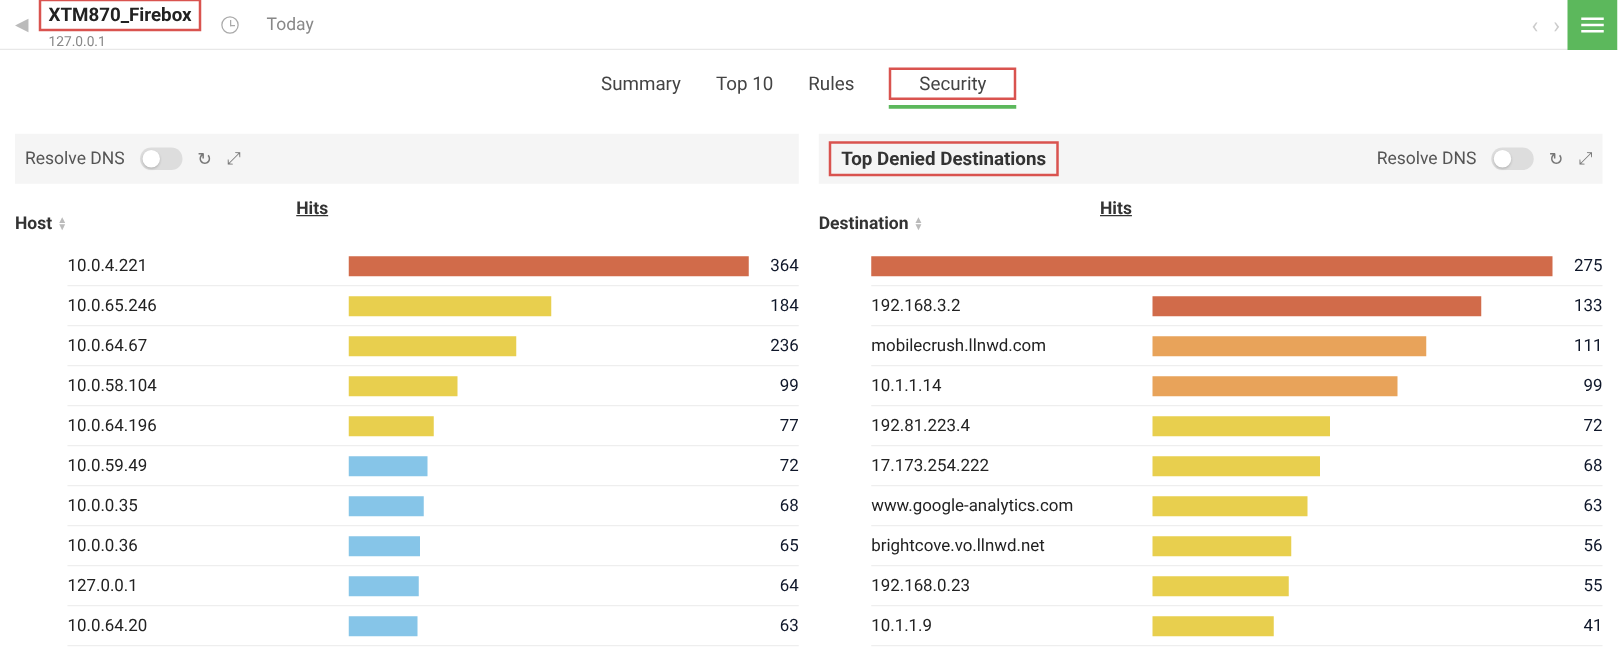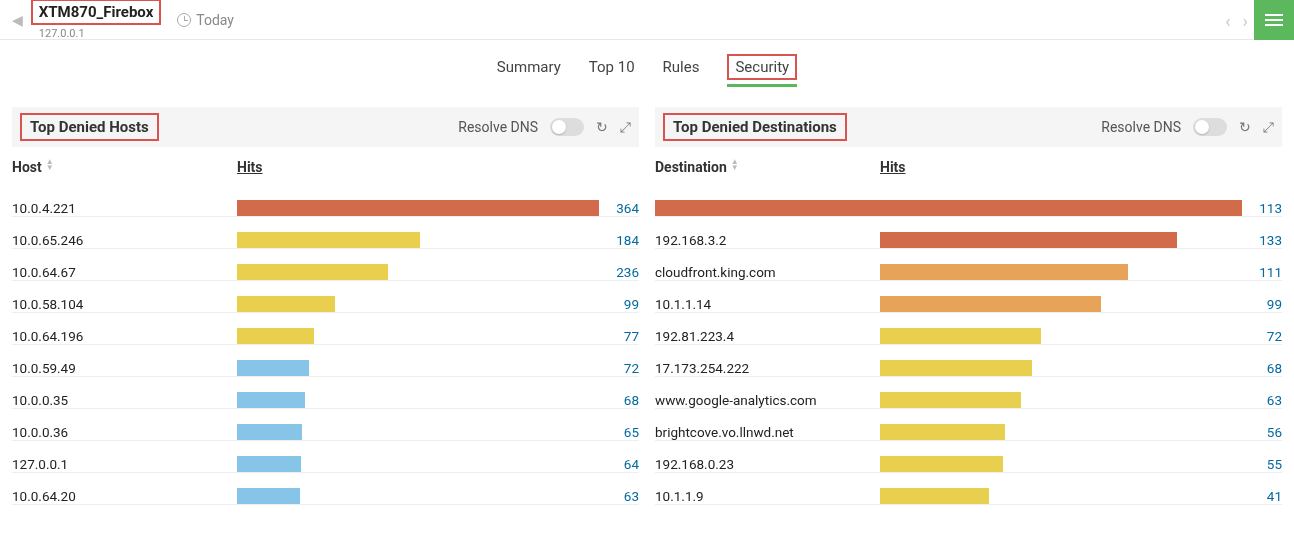--- a/index.html
+++ b/index.html
@@ -3,57 +3,57 @@
 <meta charset="utf-8">
 <style>
   * { box-sizing: border-box; margin: 0; padding: 0; }
   body { font-family: -apple-system, "Segoe UI", Roboto, Arial, sans-serif; font-size: 14px; color: #333; background: #fff; width: 1294px; }
   .topbar { display: flex; align-items: center; height: 40px; border-bottom: 1px solid #e8e8e8; position: relative; padding: 0 8px; }
   .back-arrow { color: #bbb; font-size: 14px; padding: 0 4px; cursor: pointer; }
   .title-ctr { display: flex; flex-direction: column; margin-left: 4px; }
   .title-box { border: 2px solid #d9534f; padding: 2px 6px; display: inline-block; }
   .title-text { font-weight: 700; font-size: 15px; color: #222; }
   .title-ip { font-size: 11px; color: #888; margin-left: 8px; margin-top: 2px; }
-  .today-ctr { display: flex; align-items: center; margin-left: 16px; color: #888; gap: 5px; cursor: pointer; }
+  .today-ctr { display: flex; align-items: center; margin-left: 16px; color: #888; gap: 22px; cursor: pointer; }
   .clock-icon { width: 14px; height: 14px; border: 1.5px solid #aaa; border-radius: 50%; position: relative; }
   .clock-icon::after { content:""; position:absolute; top:2px; left:50%; width:1px; height:5px; background:#aaa; transform-origin: bottom; }
   .clock-icon::before { content:""; position:absolute; top:6px; left:50%; width:4px; height:1px; background:#aaa; }
   .top-right { position: absolute; right: 0; top: 0; height: 40px; display: flex; align-items: center; }
   .chev { color:#ccc; font-size: 18px; padding: 0 6px; cursor:pointer; }
   .menu-btn { width: 40px; height: 40px; background: #5cb85c; display: flex; align-items: center; justify-content: center; cursor:pointer; }
   .menu-btn span { width: 18px; height: 2px; background: #fff; position: relative; display:block; }
   .menu-btn span::before, .menu-btn span::after { content:""; position:absolute; left:0; right:0; height:2px; background:#fff; }
   .menu-btn span::before { top:-5px; } .menu-btn span::after { top:5px; }
 
   .tabs { display:flex; justify-content:center; gap: 28px; padding: 18px 0 10px; font-size: 15px; color:#444; }
   .tab { cursor:pointer; padding-bottom: 8px; }
   .tab.active { border-bottom: 3px solid #5cb85c; }
-  .tab-box { border: 2px solid #d9534f; padding: 2px 6px; }
+  .tab-box { border: 2px solid #d9534f; padding: 2px 22px; }
 
   .panels { display:flex; gap: 16px; padding: 10px 12px; }
   .panel { flex:1; }
   .panel-header { background: #f5f5f5; height: 40px; display:flex; align-items:center; justify-content: space-between; padding: 0 8px; }
   .panel-title-box { border: 2px solid #d9534f; padding: 3px 8px; }
   .panel-title { font-weight:700; font-size:15px; }
   .panel-controls { display:flex; align-items:center; gap: 12px; color:#555; font-size: 14px; }
   .toggle { width: 34px; height: 18px; background: #ddd; border-radius: 9px; position:relative; cursor:pointer;}
   .toggle::after { content:""; position:absolute; width:14px; height:14px; background:#fff; border-radius:50%; top:2px; left:2px; box-shadow: 0 1px 2px rgba(0,0,0,.2);}
   .icon-refresh, .icon-expand { cursor:pointer; color:#777; font-size: 14px; }
 
   .cols-header { display:flex; padding: 12px 0 10px; font-weight:700; font-size:14px; }
-  .col-name { width: 225px; display:flex; align-items:flex-start; gap:4px; }
+  .col-name { width: 225px; display:flex; align-items:center; gap:4px;margin-top:12px; }
   .sort-carets { display:inline-flex; flex-direction:column; line-height:6px; font-size:8px; color:#bbb;}
   .col-bar { flex:1;text-decoration:underline; }
 
   .rows {}
-  .row { display:flex; align-items:flex-end; height: 32px; border-bottom: 1px solid #eee; }
+  .row { display:flex; align-items:center; height: 32px; border-bottom: 1px solid #eee; margin-left: 42px; }
   .row .name { width: 225px; font-size: 13.5px; color:#222; overflow:hidden; text-overflow:ellipsis; white-space:nowrap; }
   .row .bar-ctr { flex:1; position:relative; height:16px; }
   .row .bar { position:absolute; left:0; top:0; height:16px; }
-  .row .val { width: 40px; text-align:right; font-size:13.5px; color:#0369a1; padding-left:6px;}
+  .row .val { width: 40px; text-align:right; font-size:13.5px; color:#0f172a; padding-left:6px;}
 </style>
 </head>
 <body>
 
 <div class="topbar">
   <span class="back-arrow">◀</span>
   <div class="title-ctr">
     <span class="title-box">
       <span class="title-text">XTM870_Firebox</span>
     </span>
@@ -80,23 +80,20 @@
     <span class="tab-box">
       <span>Security</span>
     </span>
   </div>
 </div>
 
 <div class="panels">
 
   <div class="panel">
     <div class="panel-header">
-      <span class="panel-title-box">
-        <span class="panel-title">Top Denied Hosts</span>
-      </span>
       <div class="panel-controls">
         <span>Resolve DNS</span>
         <span class="toggle"></span>
         <span class="icon-refresh">↻</span>
         <span class="icon-expand">⤢</span>
       </div>
     </div>
     <div class="cols-header">
       <div class="col-name">
         <span>Host</span>
@@ -201,31 +198,31 @@
             <span>▼</span>
           </span>
       </div>
       <div class="col-bar">Hits</div>
     </div>
     <div class="rows" id="rows-dests">
         <div class="row">
           <div class="bar-ctr">
             <div class="bar" style="width: 100%; background: rgb(209, 107, 74);"></div>
           </div>
-          <div class="val">113</div>
+          <div class="val">275</div>
         </div>
         <div class="row">
           <div class="name">192.168.3.2</div>
           <div class="bar-ctr">
             <div class="bar" style="width: 82.0988%; background: rgb(209, 107, 74);"></div>
           </div>
           <div class="val">133</div>
         </div>
         <div class="row">
-          <div class="name">cloudfront.king.com</div>
+          <div class="name">mobilecrush.llnwd.com</div>
           <div class="bar-ctr">
             <div class="bar" style="width: 68.5185%; background: rgb(232, 163, 90);"></div>
           </div>
           <div class="val">111</div>
         </div>
         <div class="row">
           <div class="name">10.1.1.14</div>
           <div class="bar-ctr">
             <div class="bar" style="width: 61.1111%; background: rgb(232, 163, 90);"></div>
           </div>

